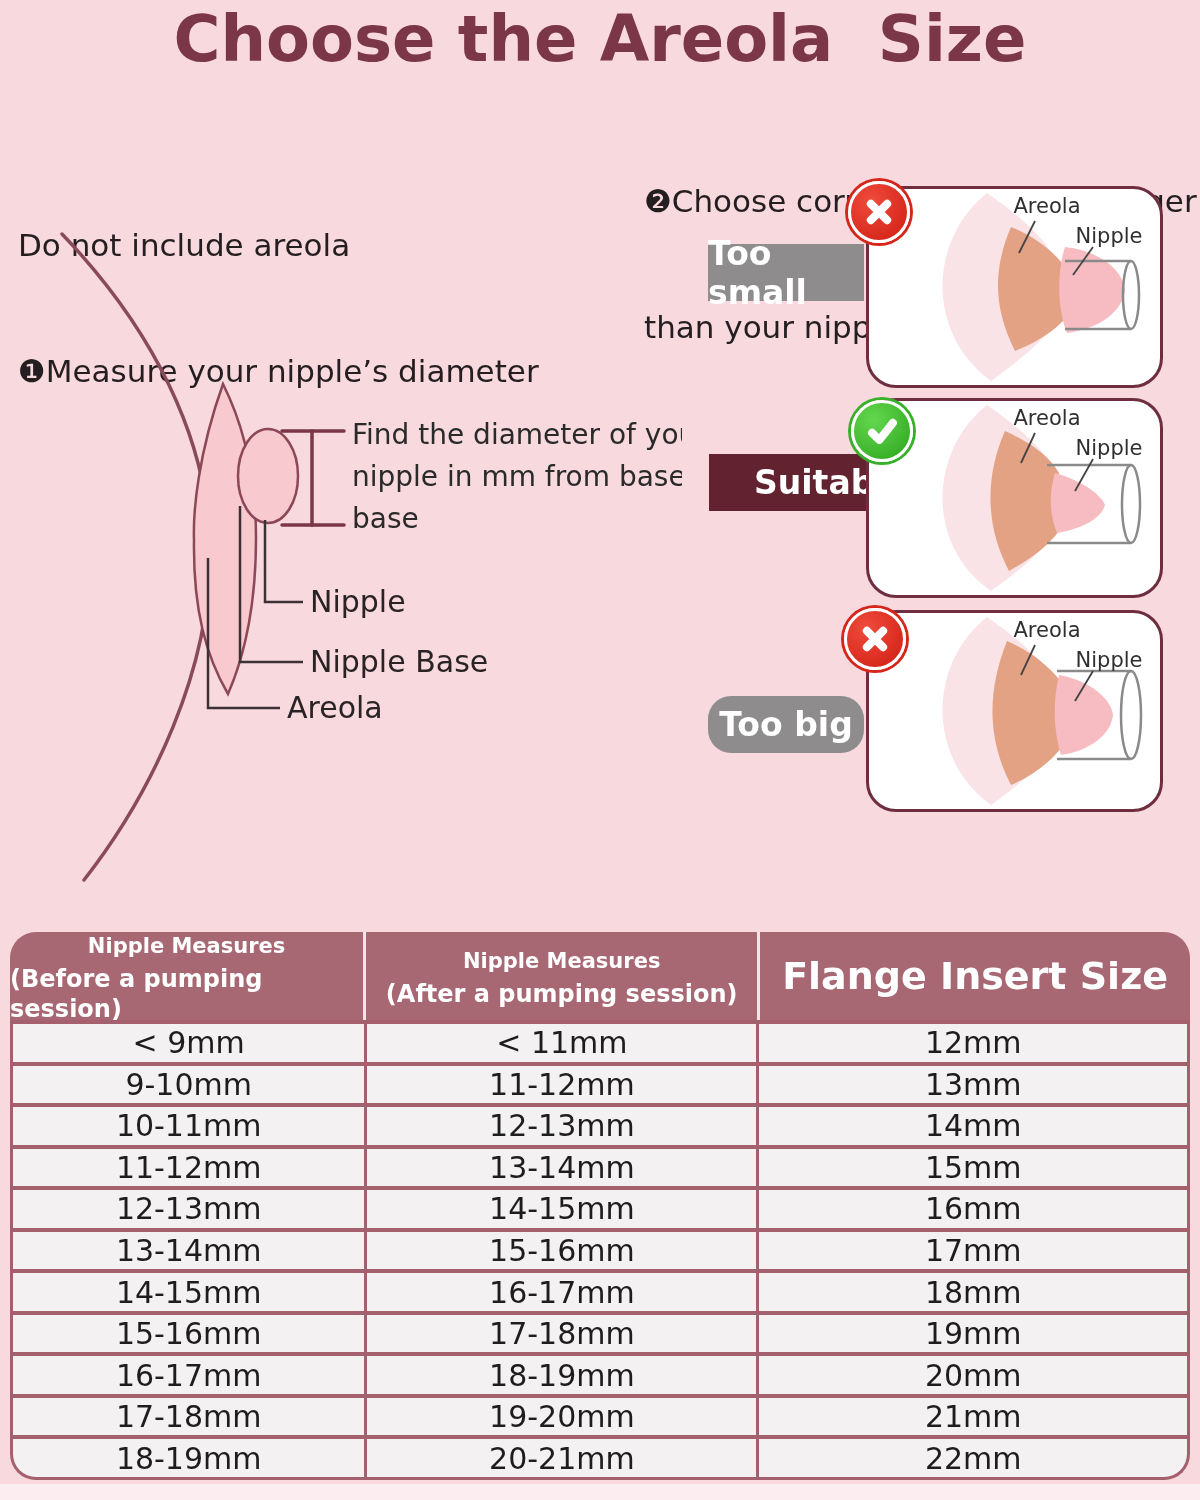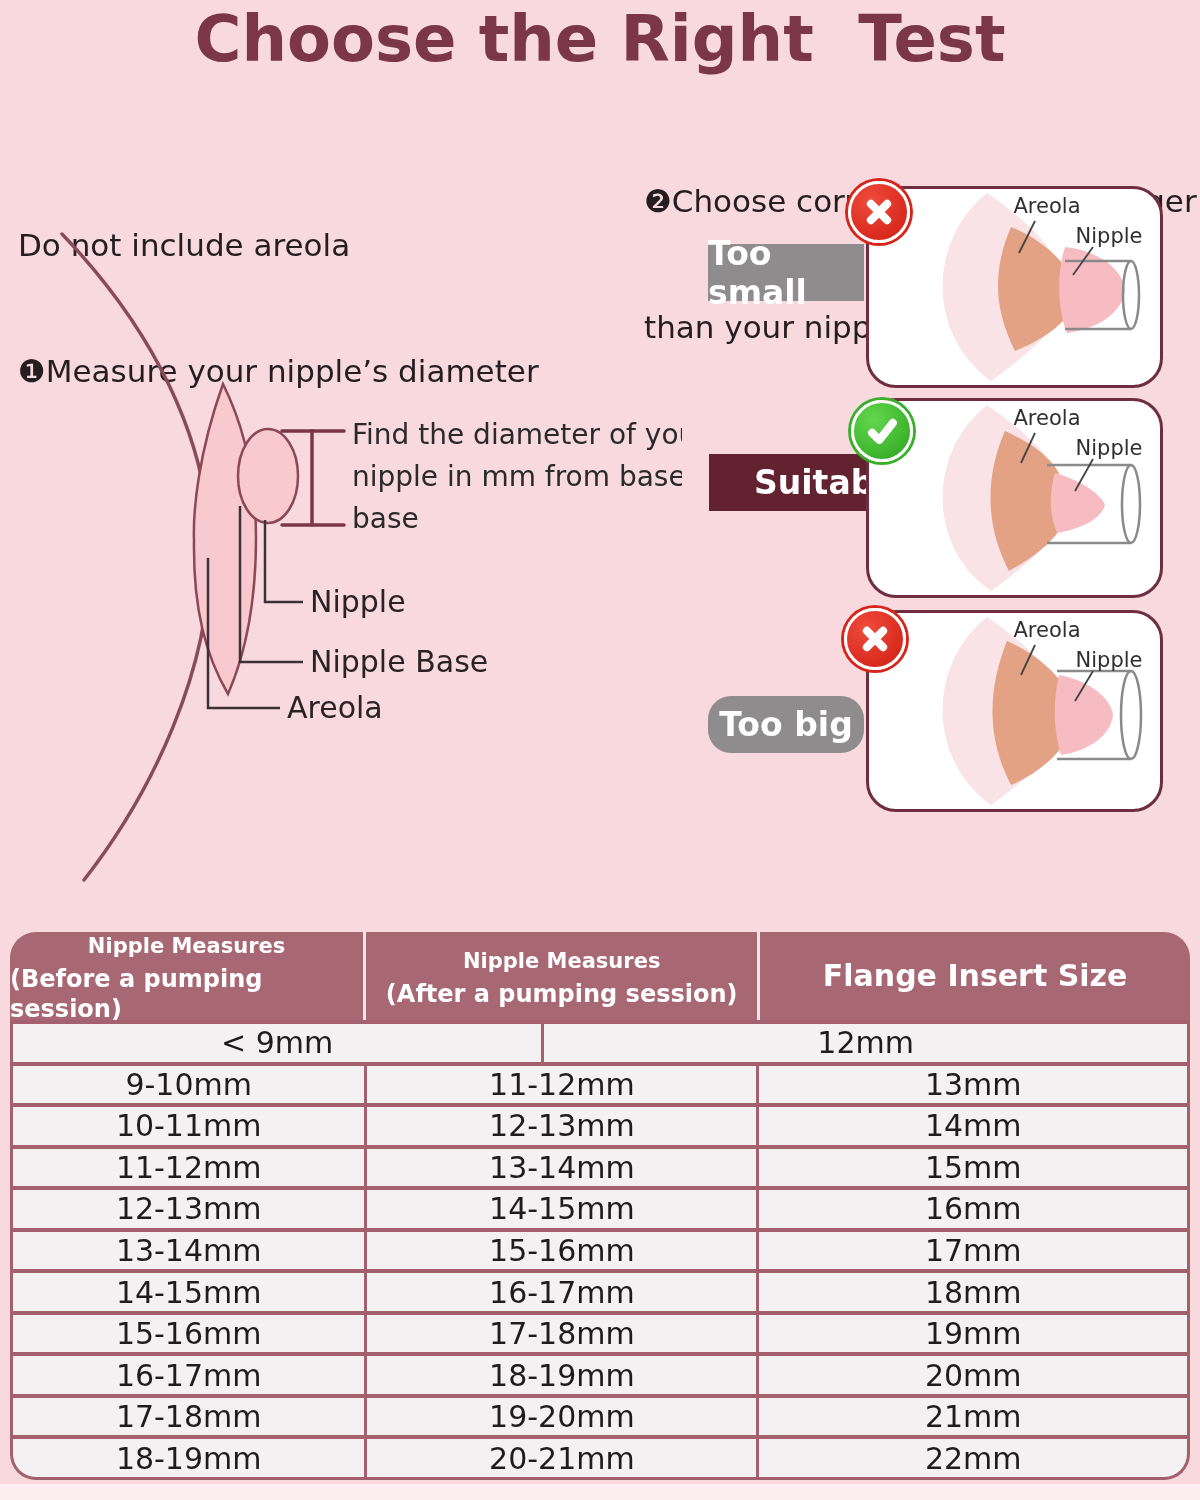--- a/index.html
+++ b/index.html
@@ -45,21 +45,21 @@
   }
   .hcell{
     display:flex;flex-direction:column;align-items:center;justify-content:center;
     color:#ffffff;font-weight:bold;box-sizing:border-box;
   }
   .hc0{flex:355;}
   .hc1{flex:393;border-left:3px solid #f3e4e7;}
   .hc2{flex:432;border-left:3px solid #f3e4e7;}
   .htitle{font-size:21px;line-height:36px;}
   .hsub{font-size:24px;line-height:30px;}
-  .hc2 .htitle{font-size:30px;}
+  .hc2 .htitle{font-size:38px;}
   .tbody{
     height:460px;box-sizing:border-box;display:flex;flex-direction:column;
     border:3px solid #a4606d;border-top:none;border-radius:0 0 26px 26px;overflow:hidden;
     background:#f4f1f2;
   }
   .trow{flex:1;display:flex;border-top:4px solid #a4606d;box-sizing:border-box;}
   .tcell{
     display:flex;align-items:center;justify-content:center;
     font-size:30px;color:#1d1d1d;box-sizing:border-box;
   }
@@ -67,21 +67,21 @@
   .tc1{flex:393;border-left:3px solid #a4606d;}
   .tc2{flex:432;border-left:3px solid #a4606d;}
 
   svg text{font-family:"DejaVu Sans","Liberation Sans",sans-serif;}
 </style>
 </head>
 <body>
 
 <div class="page">
 
-  <div class="title">Choose the Right  Test</div>
+  <div class="title">Choose the Areola  Size</div>
 
   <div class="step step1">
     <div>Do not include areola</div>
     <div>❶Measure your nipple’s diameter</div>
   </div>
 
   <div class="step step2">
     <div>❷Choose correct size 3-5mm larger</div>
     <div>than your nipple’s diameter</div>
   </div>
@@ -208,20 +208,21 @@
         <div class="htitle">Nipple Measures</div>
         <div class="hsub">(After a pumping session)</div>
       </div>
       <div class="hcell hc2">
         <div class="htitle">Flange Insert Size</div>
       </div>
     </div>
     <div class="tbody">
         <div class="trow">
           <div class="tcell tc0">&lt; 9mm</div>
+          <div class="tcell tc1">&lt; 11mm</div>
           <div class="tcell tc2">12mm</div>
         </div>
         <div class="trow">
           <div class="tcell tc0">9-10mm</div>
           <div class="tcell tc1">11-12mm</div>
           <div class="tcell tc2">13mm</div>
         </div>
         <div class="trow">
           <div class="tcell tc0">10-11mm</div>
           <div class="tcell tc1">12-13mm</div>

